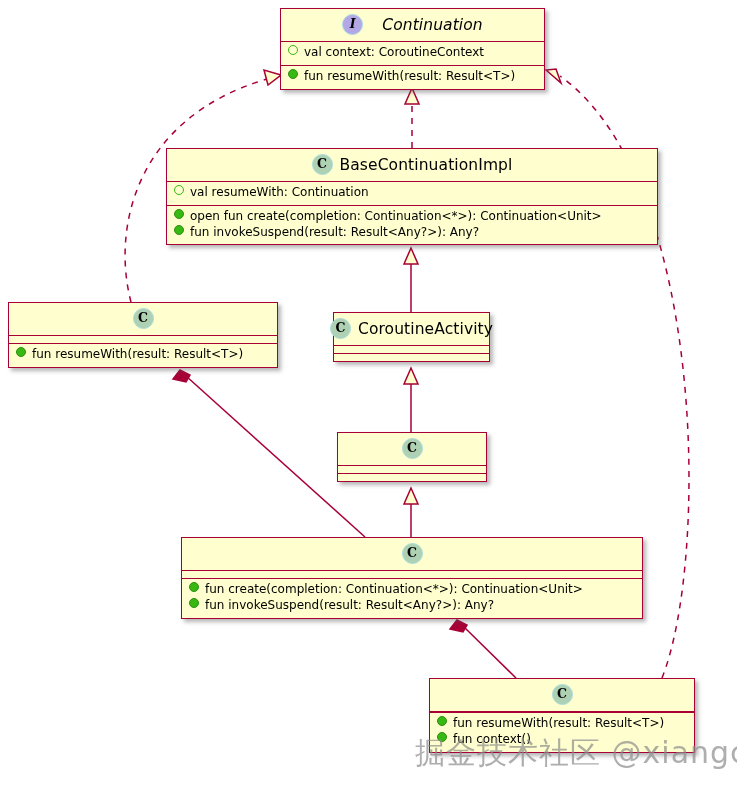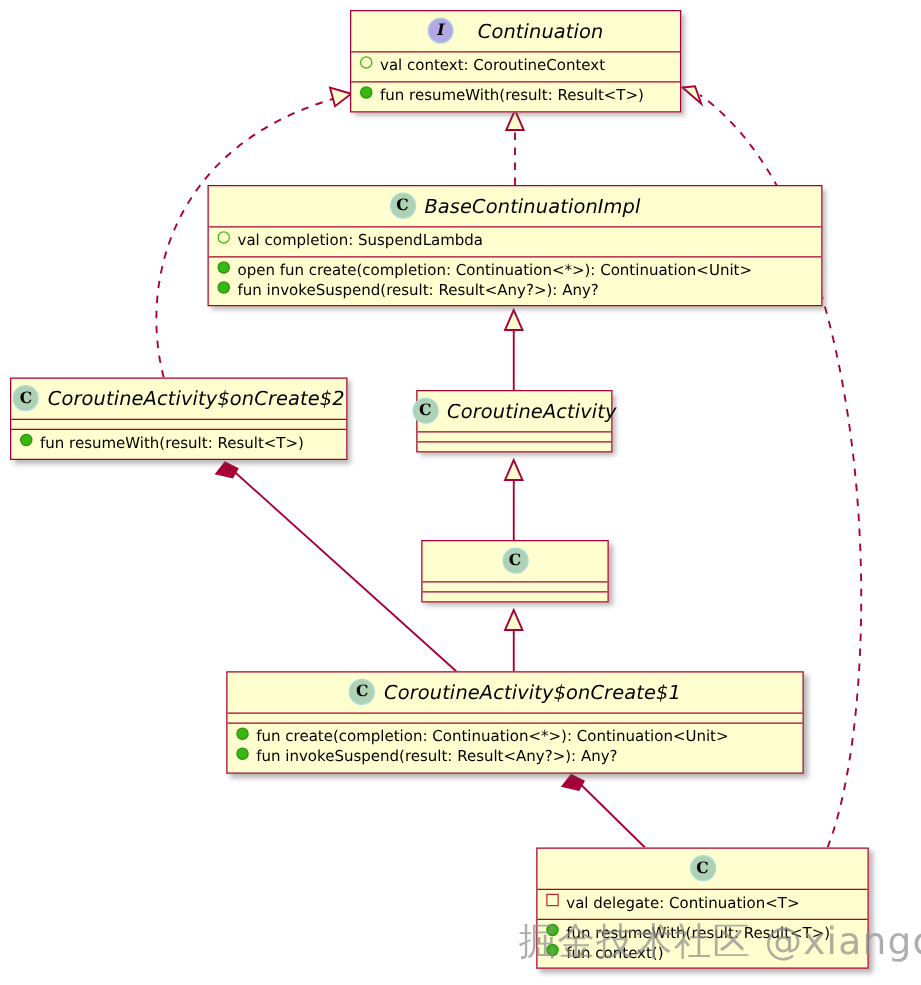--- a/index.html
+++ b/index.html
@@ -41,21 +41,20 @@
     align-items: center;
     justify-content: center;
     gap: 7px;
     padding: 5px 8px 6px 8px;
     white-space: nowrap;
   }
   .uml-title {
     font-size: 15.5px;
     color: #000000;
     letter-spacing: 0.1px;
-    font-style: italic;
   }
   .uml-title.italic { font-style: italic; margin-left: 12px; }
 
   .stereotype {
     width: 19px;
     height: 19px;
     border-radius: 50%;
     display: inline-flex;
     align-items: center;
     justify-content: center;
@@ -217,40 +216,39 @@
 
   <div class="uml-class" style="left:166px; top:148px; width:492px;">
     <div class="uml-header">
       <span class="stereotype cls">C</span>
       <span class="uml-title">BaseContinuationImpl</span>
     </div>
     <div class="uml-sep"></div>
     <div class="uml-compartment">
       <div class="member">
         <span class="vis pub-circle-open"></span>
-        <span>val completion: SuspendLambda</span>
+        <span>val resumeWith: Continuation</span>
       </div>
     </div>
     <div class="uml-sep"></div>
     <div class="uml-compartment">
       <div class="member">
         <span class="vis pub-circle"></span>
         <span>open fun create(completion: Continuation&lt;*&gt;): Continuation&lt;Unit&gt;</span>
       </div>
       <div class="member">
         <span class="vis pub-circle"></span>
         <span>fun invokeSuspend(result: Result&lt;Any?&gt;): Any?</span>
       </div>
     </div>
   </div>
 
   <div class="uml-class" style="left:8px; top:302px; width:270px;">
     <div class="uml-header">
       <span class="stereotype cls">C</span>
-      <span class="uml-title">CoroutineActivity$onCreate$2</span>
     </div>
     <div class="uml-sep"></div>
     <div class="uml-compartment empty"></div>
     <div class="uml-sep"></div>
     <div class="uml-compartment">
       <div class="member">
         <span class="vis pub-circle"></span>
         <span>fun resumeWith(result: Result&lt;T&gt;)</span>
       </div>
     </div>
@@ -273,21 +271,20 @@
     </div>
     <div class="uml-sep"></div>
     <div class="uml-compartment empty"></div>
     <div class="uml-sep"></div>
     <div class="uml-compartment empty"></div>
   </div>
 
   <div class="uml-class" style="left:181px; top:537px; width:462px;">
     <div class="uml-header">
       <span class="stereotype cls">C</span>
-      <span class="uml-title">CoroutineActivity$onCreate$1</span>
     </div>
     <div class="uml-sep"></div>
     <div class="uml-compartment empty"></div>
     <div class="uml-sep"></div>
     <div class="uml-compartment">
       <div class="member">
         <span class="vis pub-circle"></span>
         <span>fun create(completion: Continuation&lt;*&gt;): Continuation&lt;Unit&gt;</span>
       </div>
       <div class="member">
@@ -295,26 +292,20 @@
         <span>fun invokeSuspend(result: Result&lt;Any?&gt;): Any?</span>
       </div>
     </div>
   </div>
 
   <div class="uml-class" style="left:429px; top:678px; width:266px;">
     <div class="uml-header">
       <span class="stereotype cls">C</span>
     </div>
     <div class="uml-sep"></div>
-    <div class="uml-compartment">
-      <div class="member">
-        <span class="vis priv-square-open"></span>
-        <span>val delegate: Continuation&lt;T&gt;</span>
-      </div>
-    </div>
     <div class="uml-sep"></div>
     <div class="uml-compartment">
       <div class="member">
         <span class="vis pub-circle"></span>
         <span>fun resumeWith(result: Result&lt;T&gt;)</span>
       </div>
       <div class="member">
         <span class="vis pub-circle"></span>
         <span>fun context()</span>
       </div>

